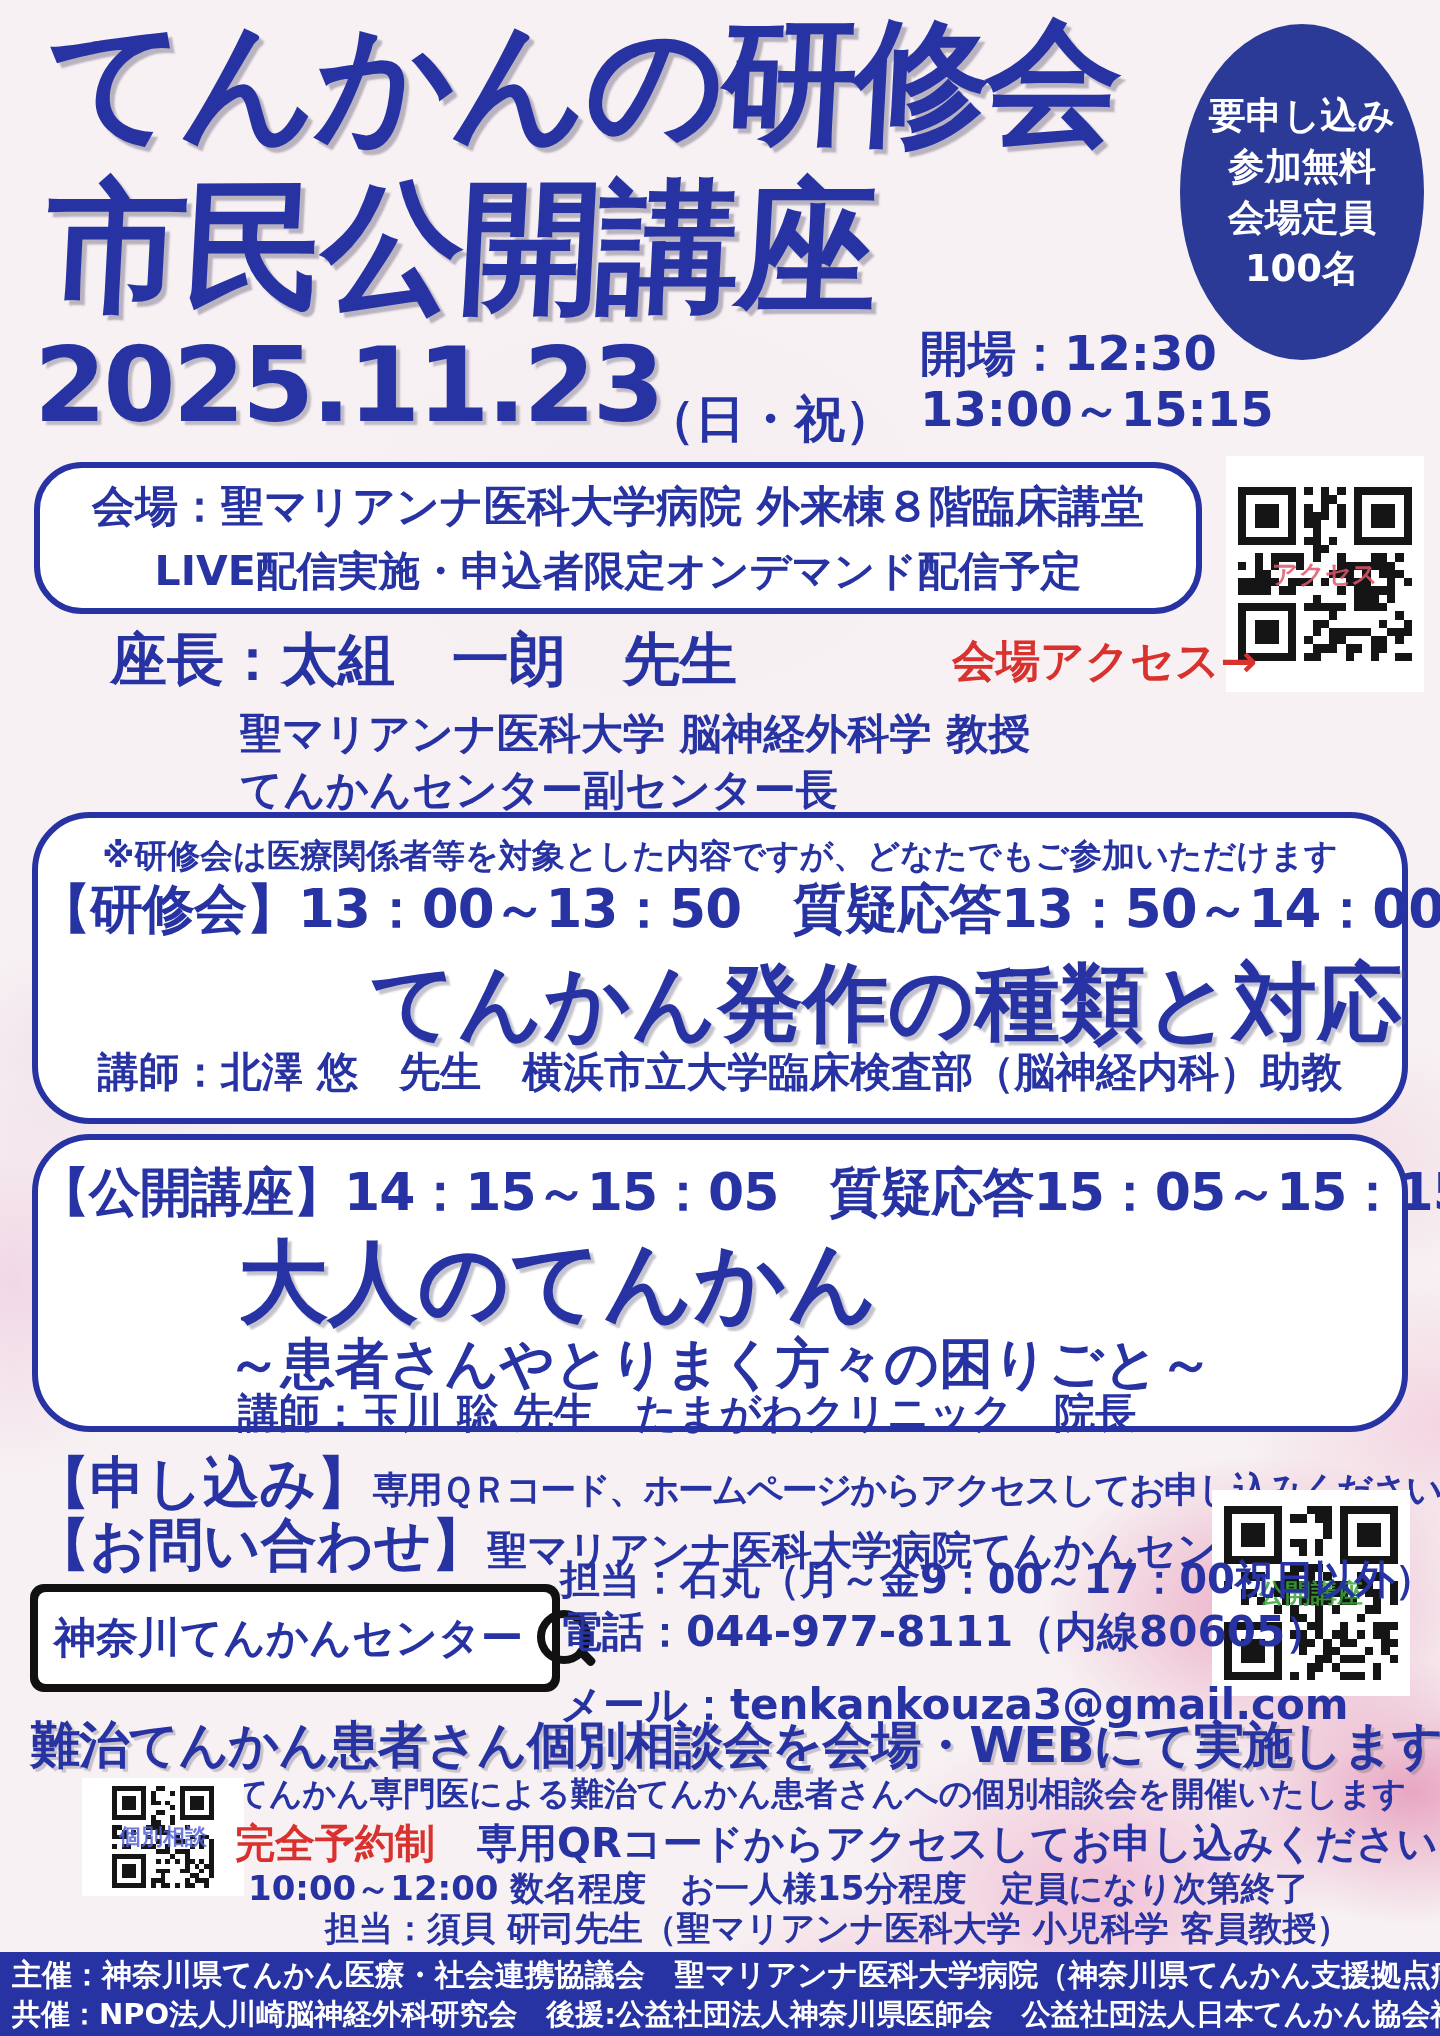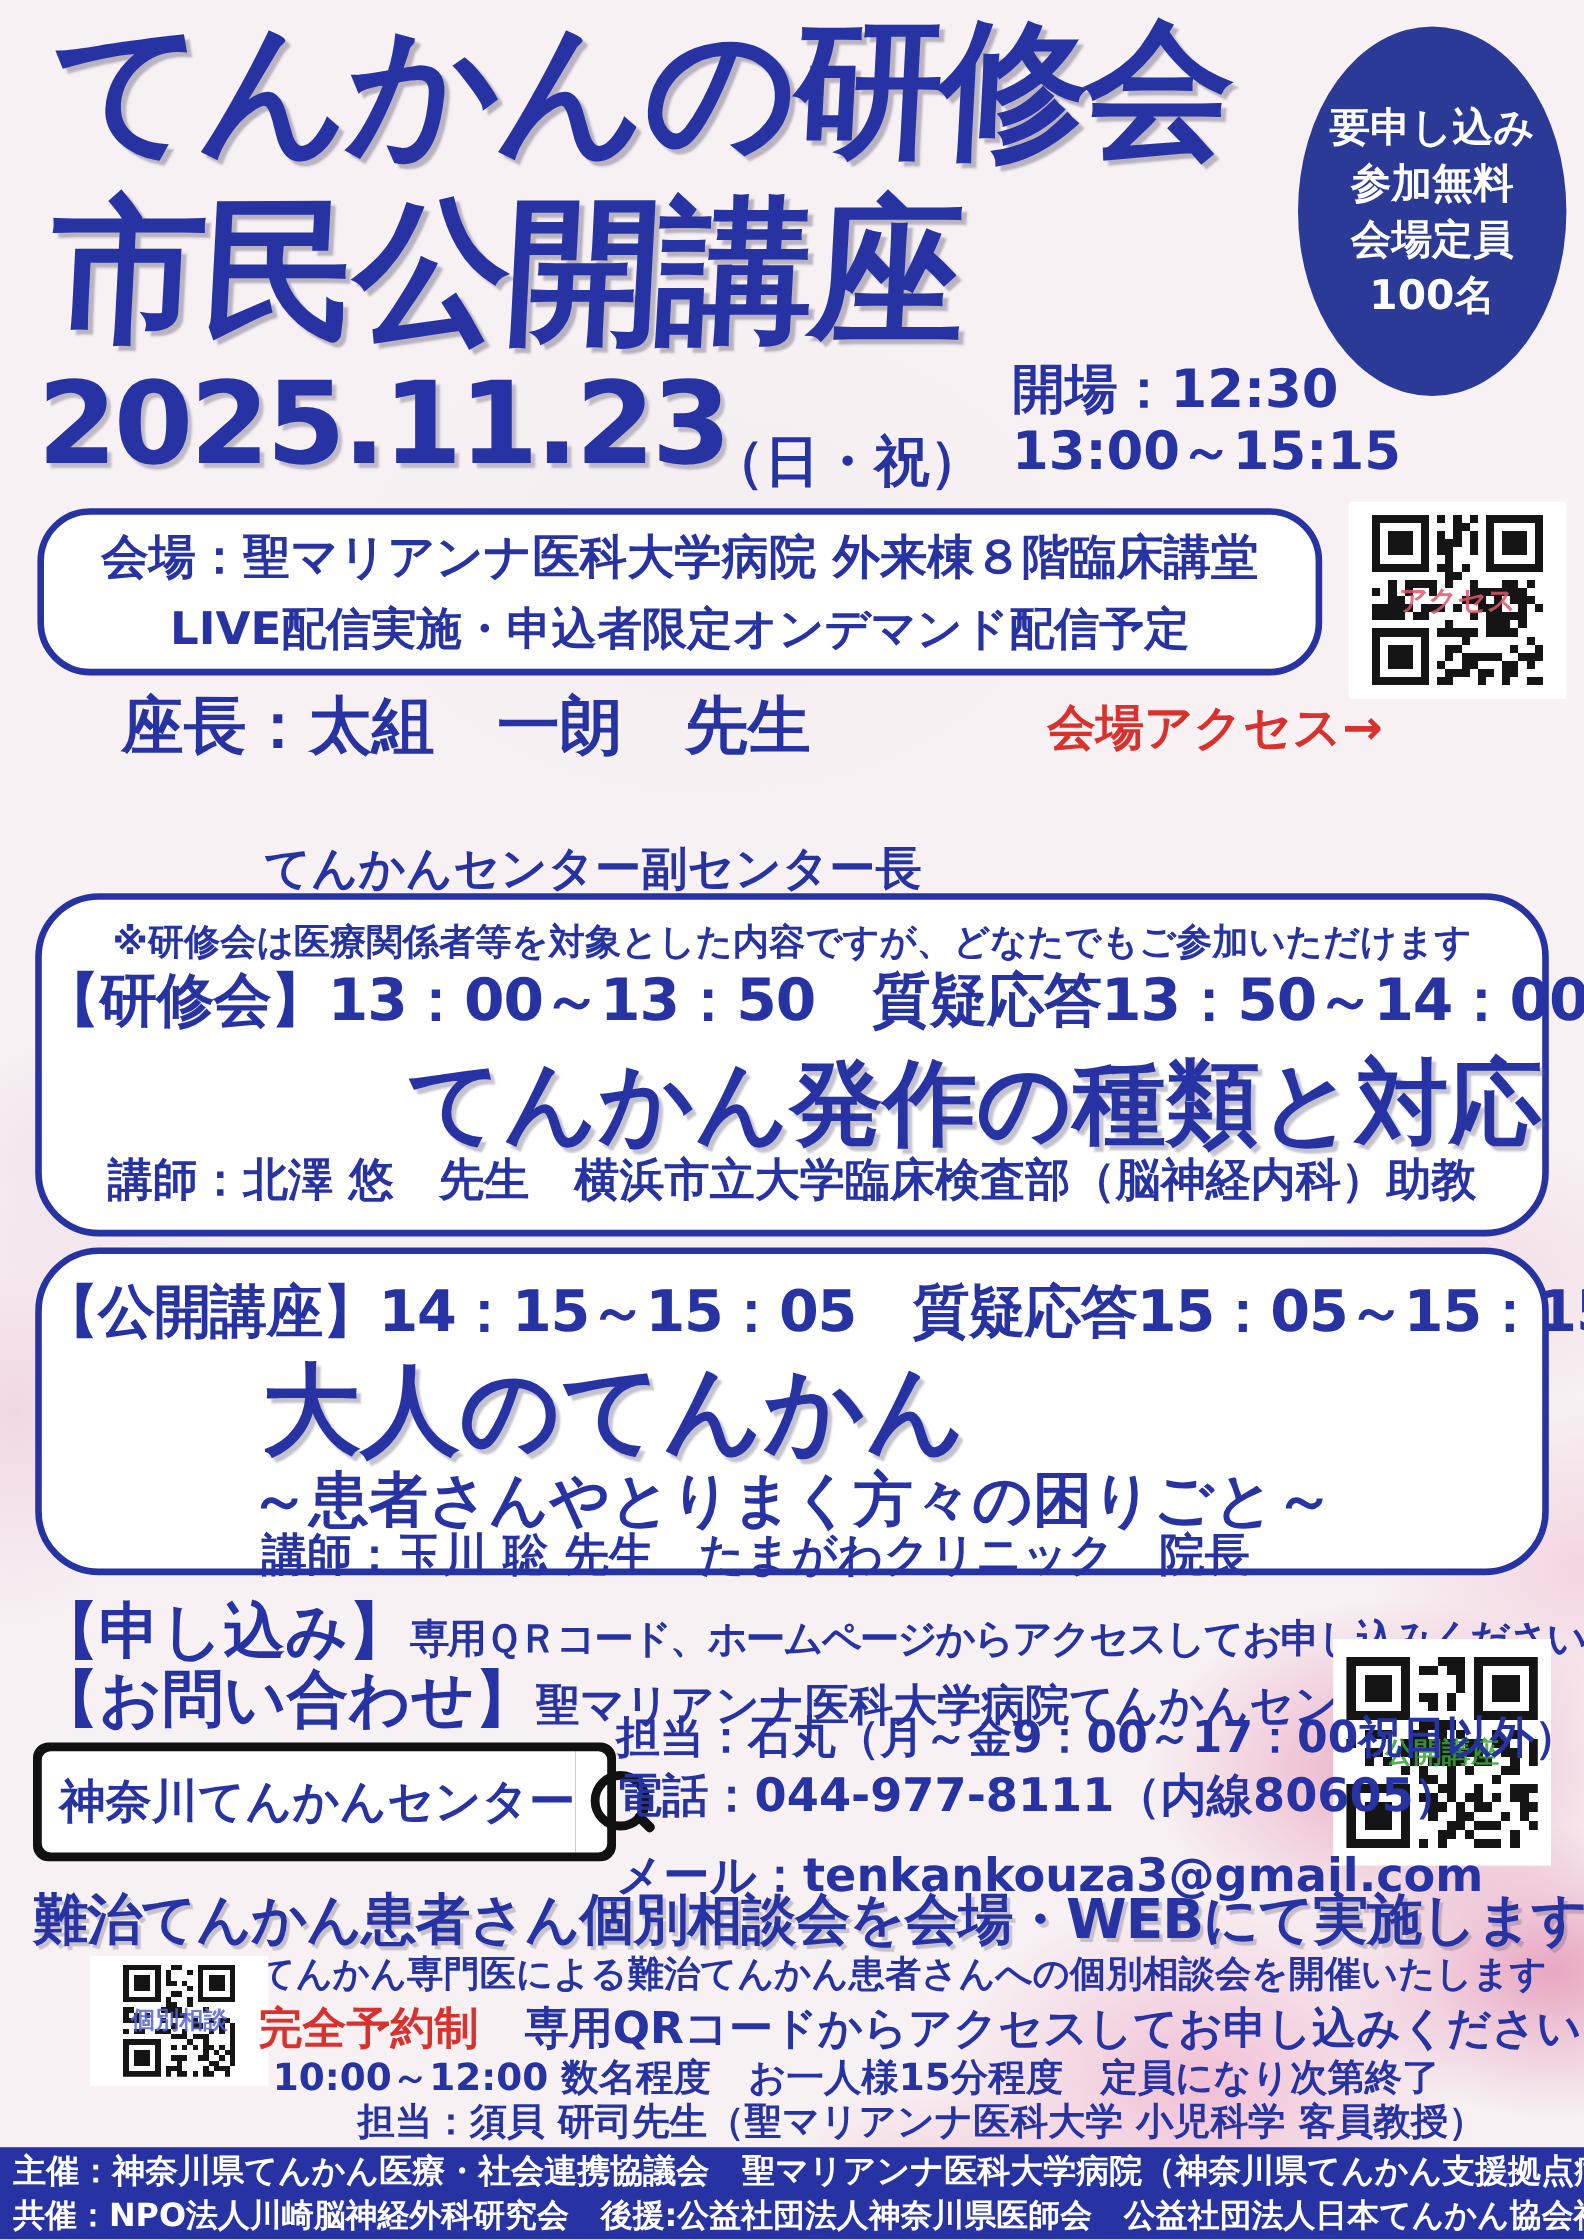--- a/index.html
+++ b/index.html
@@ -95,21 +95,21 @@
   <div class="abs blue w900 nowrap" style="left:34px;top:324px;font-size:104px;letter-spacing:-3px;text-shadow:4px 4px 2px rgba(108,102,128,.4);">2025.11.23</div>
   <div class="abs blue w900 nowrap" style="left:645px;top:386px;font-size:50px;">（日・祝）</div>
   <div class="abs blue w900 nowrap" style="left:920px;top:322px;font-size:48px;">開場：12:30</div>
   <div class="abs blue w900 nowrap" style="left:920px;top:378px;font-size:48px;">13:00～15:15</div>
 
   <div class="abs round-box" style="left:34px;top:462px;width:1168px;height:152px;border-radius:48px;display:flex;flex-direction:column;align-items:center;justify-content:center;gap:8px;">
     <div class="blue w900 nowrap" style="font-size:43px;">会場：聖マリアンナ医科大学病院 外来棟８階臨床講堂</div>
     <div class="blue w900 nowrap" style="font-size:41px;">LIVE配信実施・申込者限定オンデマンド配信予定</div>
   </div>
 
-  <div class="abs qr" style="left:1226px;top:456px;width:198px;height:179px;">
+  <div class="abs qr" style="left:1226px;top:456px;width:198px;height:236px;">
     <svg viewBox="0 0 21 21" shape-rendering="crispEdges">
         <rect x="0" y="0" width="21" height="21" fill="#fff"></rect>
         <rect x="8" y="0" width="1" height="1" fill="#151515"></rect>
         <rect x="10" y="0" width="1" height="1" fill="#151515"></rect>
         <rect x="12" y="0" width="1" height="1" fill="#151515"></rect>
         <rect x="10" y="1" width="1" height="1" fill="#151515"></rect>
         <rect x="11" y="1" width="1" height="1" fill="#151515"></rect>
         <rect x="8" y="2" width="1" height="1" fill="#151515"></rect>
         <rect x="10" y="2" width="1" height="1" fill="#151515"></rect>
         <rect x="12" y="2" width="1" height="1" fill="#151515"></rect>
@@ -238,20 +238,21 @@
         <rect x="16" y="2" width="3" height="3" fill="#151515"></rect>
         <rect x="0" y="14" width="7" height="7" fill="#151515"></rect>
         <rect x="1" y="15" width="5" height="5" fill="#fff"></rect>
         <rect x="2" y="16" width="3" height="3" fill="#151515"></rect>
       </svg>
     <span class="qr-label" style="color:#e0566a;font-size:26px;">アクセス</span>
   </div>
 
   <div class="abs blue w900 nowrap" style="left:110px;top:622px;font-size:57px;">座長：太組　一朗　先生</div>
   <div class="abs red w900 nowrap" style="left:952px;top:632px;font-size:44px;">会場アクセス→</div>
+  <div class="abs blue w900 nowrap" style="left:240px;top:706px;font-size:42px;">聖マリアンナ医科大学 脳神経外科学 教授</div>
   <div class="abs blue w900 nowrap" style="left:240px;top:762px;font-size:42px;">てんかんセンター副センター長</div>
 
   <div class="abs round-box" style="left:32px;top:812px;width:1376px;height:312px;border-radius:58px;">
     <div class="abs blue w700 nowrap" style="left:0;right:0;top:16px;text-align:center;font-size:33px;">※研修会は医療関係者等を対象とした内容ですが、どなたでもご参加いただけます</div>
     <div class="abs blue w900 nowrap" style="left:0;right:0;top:56px;text-align:left;font-size:53px;letter-spacing:-1px;">【研修会】13：00～13：50　質疑応答13：50～14：00</div>
     <div class="abs blue w900 nowrap" style="left:0;right:0;top:128px;text-align:right;font-size:85px;text-shadow:4px 4px 2px rgba(108,102,128,.4);">てんかん発作の種類と対応</div>
     <div class="abs blue w900 nowrap" style="left:0;right:0;bottom:18px;text-align:center;font-size:41px;">講師：北澤 悠　先生　横浜市立大学臨床検査部（脳神経内科）助教</div>
   </div>
 
   <div class="abs round-box" style="left:32px;top:1134px;width:1376px;height:298px;border-radius:58px;">

